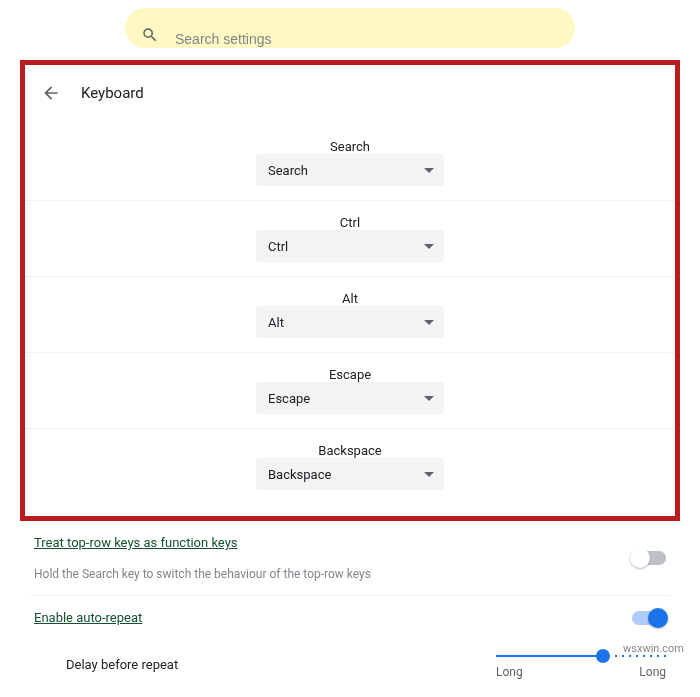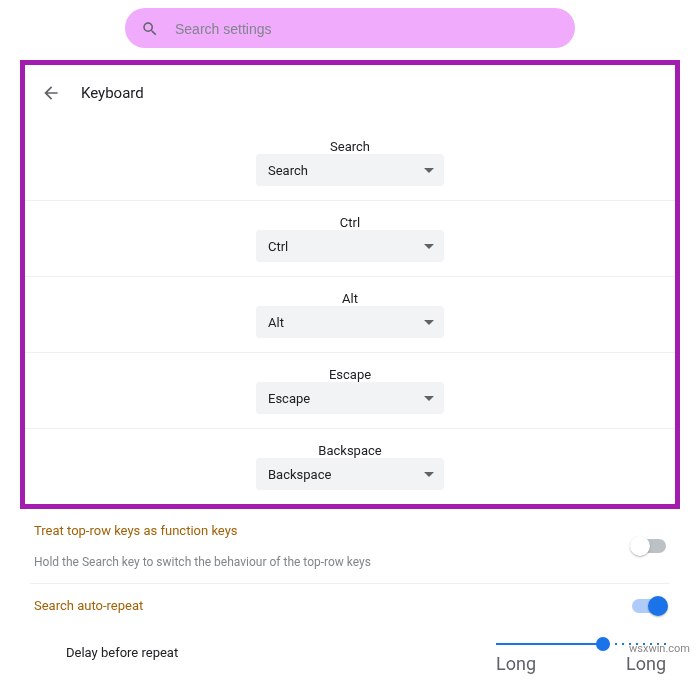--- a/index.html
+++ b/index.html
@@ -1,55 +1,55 @@
 <!DOCTYPE html>
 <html><head>
 <meta charset="utf-8">
 <style>
   * { box-sizing: border-box; }
   html, body { margin:0; padding:0; font-family:Roboto,Arial,sans-serif; background:#fff; color:#202124; }
   body { width:700px; height:697px; position:relative; }
   .searchbar-wrap { display:flex; justify-content:center; padding:8px 0 10px; }
-  .searchbar { display:flex; align-items:flex-start; width:450px; height:40px; background:#f0abfc; border-radius:20px; padding:12px 16px; }
+  .searchbar { display:flex; align-items:flex-end; width:450px; height:40px; background:#fef9c3; border-radius:20px; padding:0 16px; }
   .searchbar svg { fill:#5f6368; }
   .searchbar input { border:none; background:transparent; outline:none; font-size:14px; color:#5f6368; margin-left:14px; flex:1; }
   .searchbar input::placeholder { color:#80868b; }
-  .redbox { margin:2px 20px 0 20px; border:5px solid #a21caf; padding:6px 0 0; }
+  .redbox { margin:2px 20px 0 20px; border:5px solid #b91c1c; padding:6px 0 12px; }
   .header { display:flex; align-items:center; padding:10px 14px 20px; }
   .back-btn { width:24px; height:24px; display:flex; align-items:center; justify-content:center; cursor:pointer; }
   .back-btn svg { fill:#5f6368; }
   .header-title { font-size:15px; color:#202124; margin-left:18px; }
   .key-row { display:flex; align-items:center; justify-content:space-between; padding:14px 16px; border-top:1px solid #f0f0f0;flex-direction:column; }
   .key-row:first-of-type { border-top:none; }
   .key-label { font-size:13px; color:#202124; }
   .key-select { width:188px; height:32px; background:#f1f3f4; border-radius:4px; display:flex; align-items:center; justify-content:space-between; padding:0 10px 0 12px; font-size:13px; color:#202124; cursor:pointer; }
   .key-select .tri { width:0; height:0; border-left:5px solid transparent; border-right:5px solid transparent; border-top:5px solid #5f6368; }
   .content { padding:0 30px; }
   .row { display:flex; align-items:center; justify-content:space-between; padding:14px 4px; border-bottom:1px solid #f0f0f0; }
   .row.noborder { border-bottom:none; }
   .row-text { display:flex; flex-direction:column; }
-  .row-title { font-size:13px; color:#a16207; }
+  .row-title { font-size:13px; color:#14532d;text-decoration:underline; }
   .row-sub { font-size:12px; color:#80868b; margin-top:17px; }
   .toggle { width:34px; height:14px; border-radius:7px; position:relative; }
   .toggle.off { background:#bdc1c6; }
   .toggle.off .knob { background:#fff; left:-2px; }
   .toggle.on { background:#aecbfa; }
   .toggle.on .knob { background:#1a73e8; right:-2px; }
   .knob { position:absolute; top:-3px; width:20px; height:20px; border-radius:50%; box-shadow:0 1px 2px rgba(0,0,0,0.3); }
   .slider-block { padding:6px 4px 24px; border-bottom:1px solid #f0f0f0; }
   .slider-row { display:flex; align-items:flex-start; justify-content:space-between; padding:10px 0; }
   .slider-label { font-size:13px; color:#202124; padding-left:32px; padding-top:2px; }
   .slider-box { width:170px; }
   .slider-track { position:relative; height:2px; background:repeating-linear-gradient(to right,#1a73e8 0 2px,transparent 2px 7px); }
   .slider-track .fill { position:absolute; top:0; left:0; height:2px; background:#1a73e8; }
   .slider-track .thumb { position:absolute; top:-6px; width:14px; height:14px; border-radius:50%; background:#1a73e8; transform:translateX(-50%); }
-  .slider-ends { display:flex; justify-content:space-between; font-size:18px; color:#5f6368; margin-top:8px; }
+  .slider-ends { display:flex; justify-content:space-between; font-size:12px; color:#5f6368; margin-top:8px; }
   .link-row { display:flex; align-items:center; justify-content:space-between; padding:16px 4px; border-bottom:1px solid #f0f0f0; font-size:13px; color:#202124; cursor:pointer; }
   .link-row svg { fill:#5f6368; }
-  .watermark { position:absolute; right:10px; bottom:42px; font-size:11px; color:#888; }
+  .watermark { position:absolute; right:16px; bottom:42px; font-size:11px; color:#888; }
 </style>
 </head>
 <body>
 
 <div class="searchbar-wrap">
   <div class="searchbar">
     <span>
       <svg width="18" height="18" viewBox="0 0 24 24">
           <path d="M15.5 14h-.79l-.28-.27A6.471 6.471 0 0016 9.5 6.5 6.5 0 109.5 16c1.61 0 3.09-.59 4.23-1.57l.27.28v.79l5 4.99L20.49 19l-4.99-5zm-6 0C7.01 14 5 11.99 5 9.5S7.01 5 9.5 5 14 7.01 14 9.5 11.99 14 9.5 14z"></path>
         </svg>
@@ -111,21 +111,21 @@
     <div class="row-text">
       <div class="row-title">Treat top-row keys as function keys</div>
       <div class="row-sub">Hold the Search key to switch the behaviour of the top-row keys</div>
     </div>
     <div class="toggle off">
         <div class="knob"></div>
       </div>
   </div>
 
   <div class="row noborder">
-    <div class="row-title">Search auto-repeat</div>
+    <div class="row-title">Enable auto-repeat</div>
     <div class="toggle on">
         <div class="knob"></div>
       </div>
   </div>
 
   <div class="slider-block">
     <div class="slider-row">
       <div class="slider-label">Delay before repeat</div>
       <div class="slider-box">
         <div class="slider-track">

